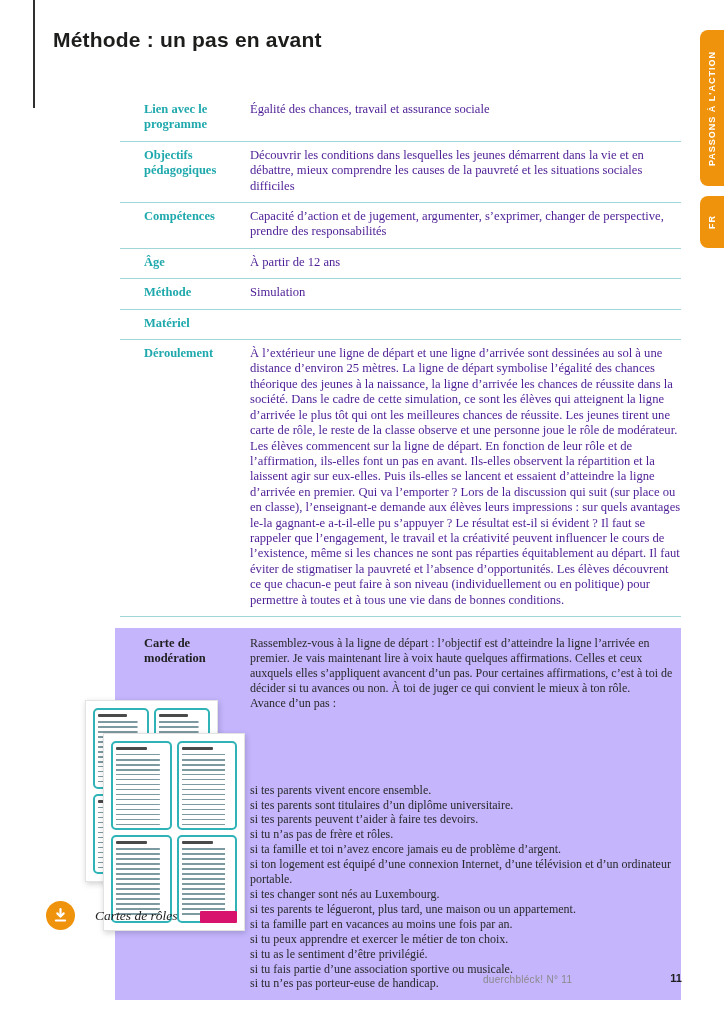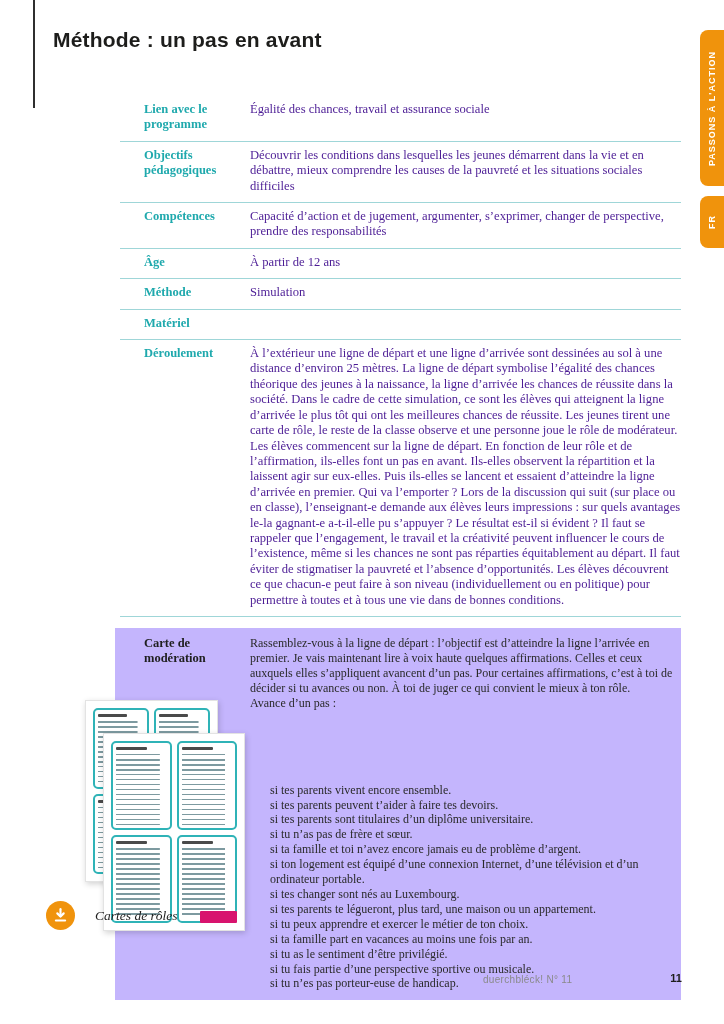--- a/index.html
+++ b/index.html
@@ -45,21 +45,21 @@
     position:absolute; left:115px; top:628px; width:566px; min-height:330px;
     background:#c4b5fd;
   }
   .mod-row {
     display:grid; grid-template-columns:130px 1fr; padding:8px 8px 12px 5px; border-bottom:none;
   }
   .mod-label { color:#1f1f1f; font-weight:bold; font-size:12.5px; line-height:15.2px; }
   .mod-content { font-size:12px; line-height:14.9px; width:428px; }
   .mod-list { display:flex; align-items:flex-start;flex-direction:column; }
   .mod-lead { flex:0 0 87px; }
-  .mod-items { flex:1;margin-left:20px; }
+  .mod-items { flex:1; }
   .mod-item { display:block; }
 
   
   .cards-figure { position:absolute; left:85px; top:700px; width:162px; height:232px; }
   .card-page {
     position:absolute; background:#ffffff; border:1px solid #e3e3e3;
     box-shadow:1px 2px 6px rgba(0,0,0,0.18);
     display:grid; grid-template-columns:1fr 1fr; grid-template-rows:1fr 1fr;
     gap:5px; padding:7px;
   }
@@ -143,31 +143,31 @@
 
   <div class="moderation">
     <div class="mod-row">
       <div class="label mod-label">Carte de modération</div>
       <div class="mod-content">
         <p class="mod-intro">Rassemblez-vous à la ligne de départ : l’objectif est d’atteindre la ligne l’arrivée en premier. Je vais maintenant lire à voix haute quelques affirmations. Celles et ceux auxquels elles s’appliquent avancent d’un pas. Pour certaines affirmations, c’est à toi de décider si tu avances ou non. À toi de juger ce qui convient le mieux à ton rôle.</p>
         <div class="mod-list">
           <span class="mod-lead">Avance d’un pas :</span>
           <div class="mod-items">
             <span class="mod-item">si tes parents vivent encore ensemble.</span>
+            <span class="mod-item">si tes parents sont titulaires d’un diplôme universitaire.</span>
             <span class="mod-item">si tes parents peuvent t’aider à faire tes devoirs.</span>
-            <span class="mod-item">si tes parents sont titulaires d’un diplôme universitaire.</span>
-            <span class="mod-item">si tu n’as pas de frère et sœur.</span>
+            <span class="mod-item">si tu n’as pas de frère et rôles.</span>
             <span class="mod-item">si ta famille et toi n’avez encore jamais eu de problème d’argent.</span>
             <span class="mod-item">si ton logement est équipé d’une connexion Internet, d’une télévision et d’un ordinateur portable.</span>
             <span class="mod-item">si tes changer sont nés au Luxembourg.</span>
             <span class="mod-item">si tes parents te légueront, plus tard, une maison ou un appartement.</span>
+            <span class="mod-item">si ta famille part en vacances au moins une fois par an.</span>
             <span class="mod-item">si tu peux apprendre et exercer le métier de ton choix.</span>
-            <span class="mod-item">si ta famille part en vacances au moins une fois par an.</span>
             <span class="mod-item">si tu as le sentiment d’être privilégié.</span>
-            <span class="mod-item">si tu fais partie d’une perspective sportive ou musicale.</span>
+            <span class="mod-item">si tu fais partie d’une association sportive ou musicale.</span>
             <span class="mod-item">si tu n’es pas porteur-euse de handicap.</span>
           </div>
         </div>
       </div>
     </div>
   </div>
 
   <div class="cards-figure">
     <div class="card-page page-back">
       <div class="mini-card">

